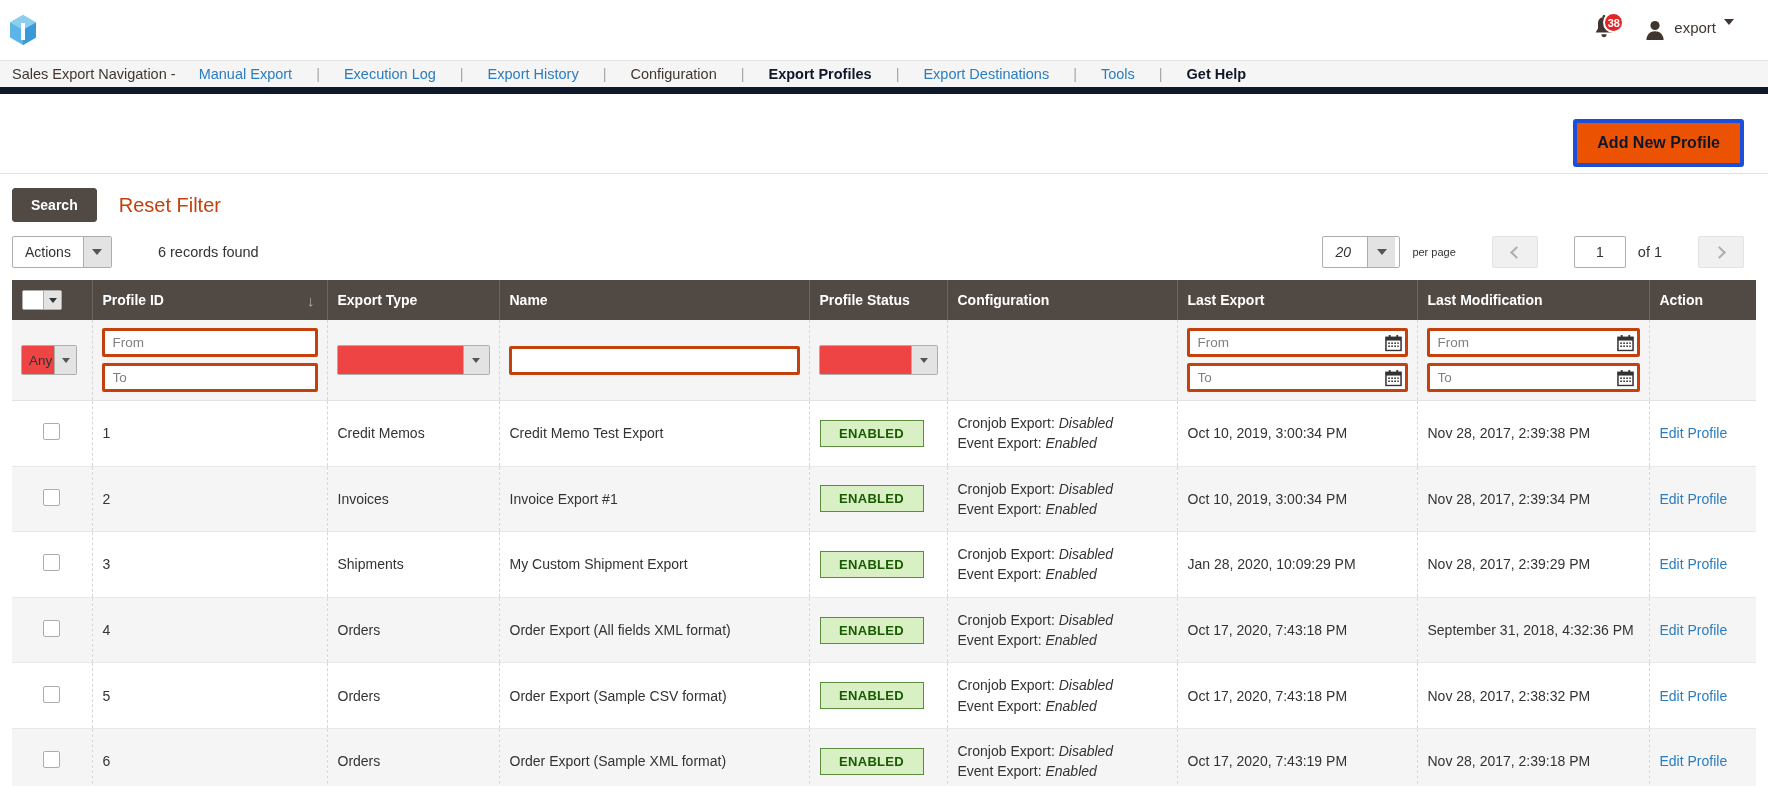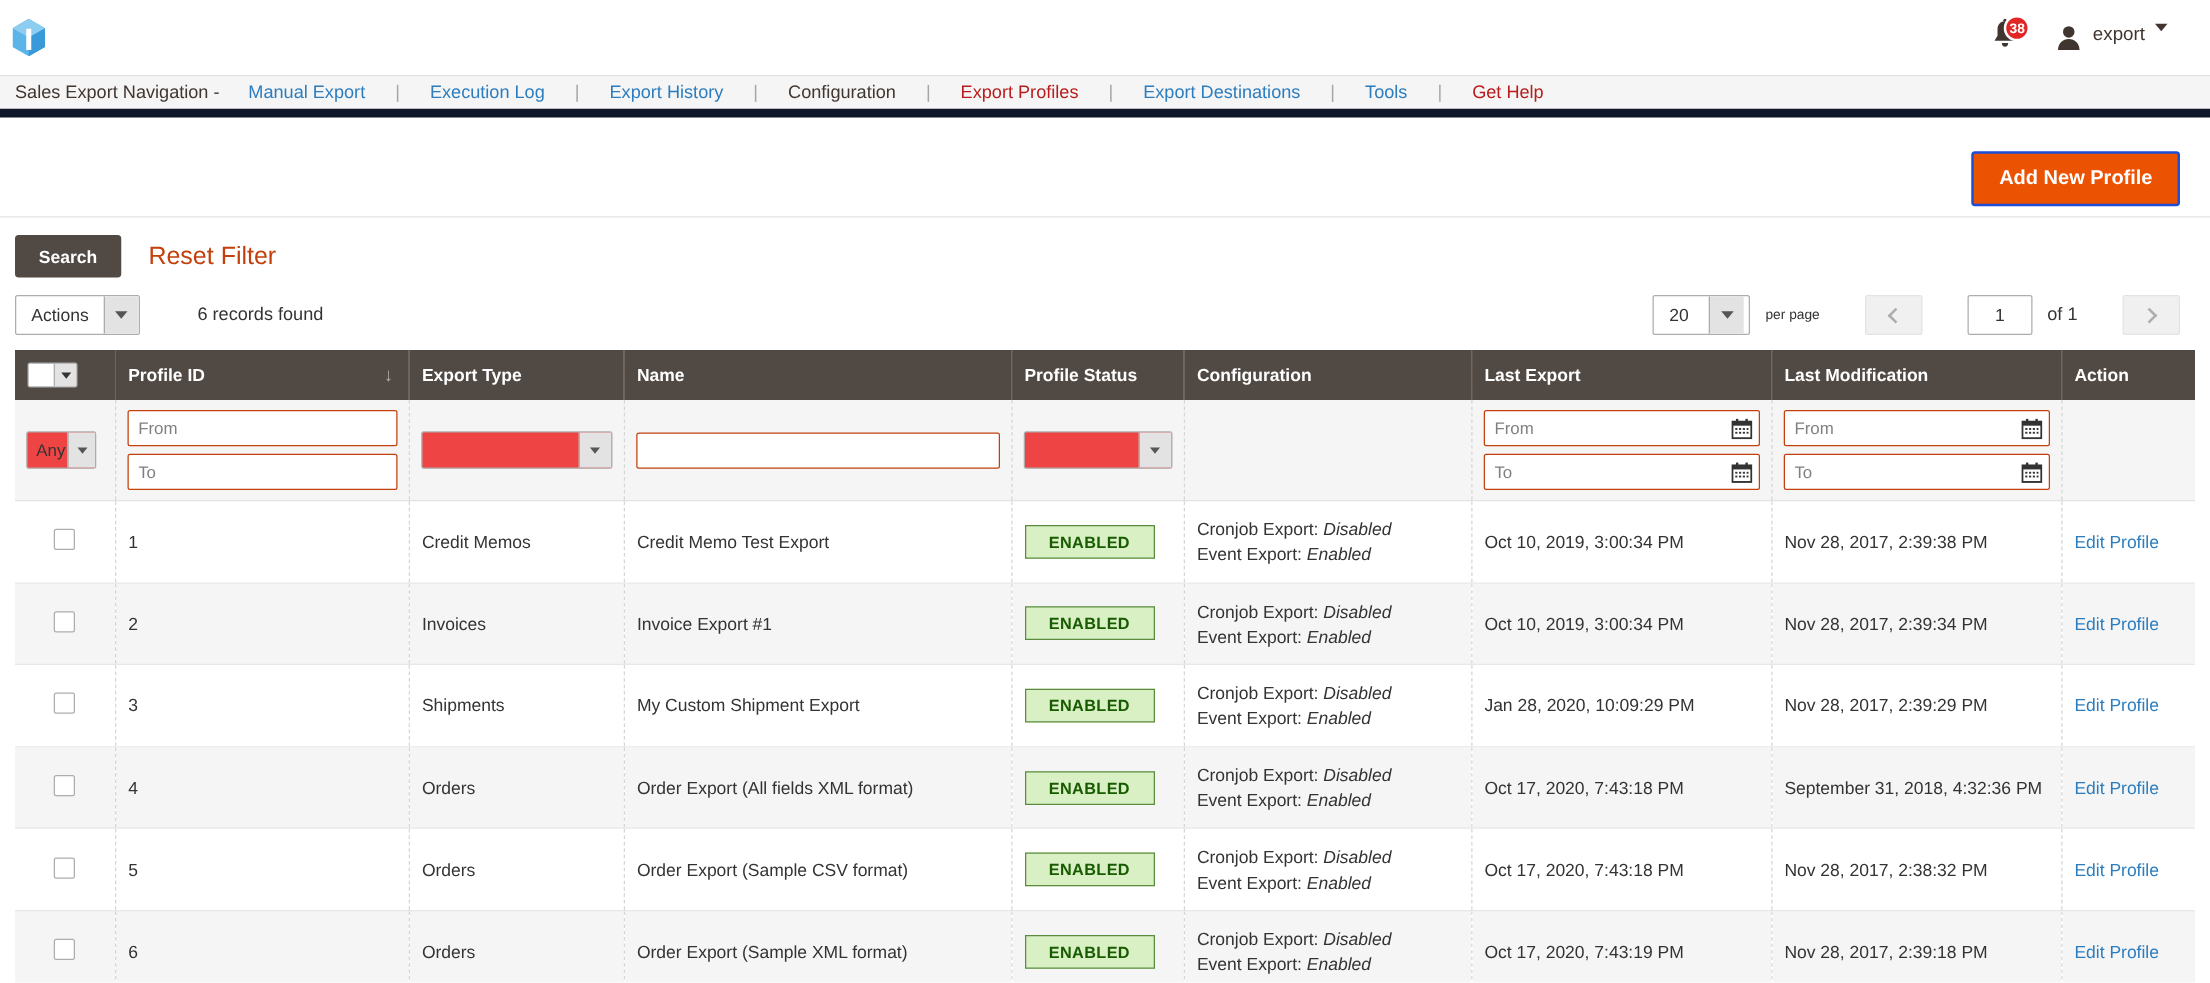--- a/index.html
+++ b/index.html
@@ -67,39 +67,39 @@
     font-size: 14.5px;
     color: #41362f;
     white-space: nowrap;
   }
   .nav-strip .nav-label { color: #41362f; }
   .nav-strip a {
     color: #2b7dbf;
     text-decoration: none;
     margin: 0 19px;
   }
-  .nav-strip a.current { color: #b91c1c; font-weight: normal; }
+  .nav-strip a.current { color: #0f172a; font-weight: bold; }
   .nav-strip a.plain { color: #41362f; }
   .nav-sep { color: #a6a6a6; margin: 0 5px; }
 
   
   .action-bar {
     height: 62px;
     display: flex;
     align-items: center;
     justify-content: flex-end;
     padding: 0 24px;
     background: #fff;
     border-bottom: 1px solid #e3e3e3;
     margin-top: 18px;
   }
   .btn-primary {
     background: #eb5202;
-    color: #ffffff;
-    border: 2px solid #1d4ed8;
+    color: #0f172a;
+    border: 4px solid #1d4ed8;
     border-radius: 3px;
     font-size: 16px;
     font-weight: bold;
     padding: 11px 20px;
     cursor: pointer;
     font-family: "Liberation Sans", sans-serif;
   }
 
   
   .search-row {
@@ -165,21 +165,21 @@
     color: #333;
     margin-left: 46px;
   }
   .pager {
     margin-left: auto;
     display: flex;
     align-items: center;
     gap: 0;
     padding-right: 12px;
   }
-  .per-page-select { width: 78px; }
+  .per-page-select { width: 78px; font-style: italic; }
   .per-page-select .sb-value { min-width: 44px; }
   .per-page-label { font-size: 11px; color: #333; margin-left: 12px; }
   .pg-btn {
     width: 46px; height: 32px;
     background: #f0f0f0;
     border: 1px solid #e3e3e3;
     border-radius: 2px;
     display: flex; align-items: center; justify-content: center;
     cursor: pointer;
     margin-left: 36px;
@@ -257,21 +257,21 @@
     background: #f5f5f5;
     border-right: 1px dashed #d6d6d6;
     border-bottom: 1px solid #e3e3e3;
     padding: 8px 9px;
     vertical-align: middle;
   }
   tr.filter-row td:last-child { border-right: none; }
   .fi {
     width: 100%;
     height: 29px;
-    border: 1px solid #c2410c;
+    border: 3px solid #c2410c;
     border-radius: 2px;
     padding: 0 8px;
     font-size: 13.5px;
     color: #6d28d9;
     background: #fff;
     font-family: "Liberation Sans", sans-serif;
     display: block;
   }
   .fi::placeholder { color: #808080; }
   .fi + .fi { margin-top: 6px; }

